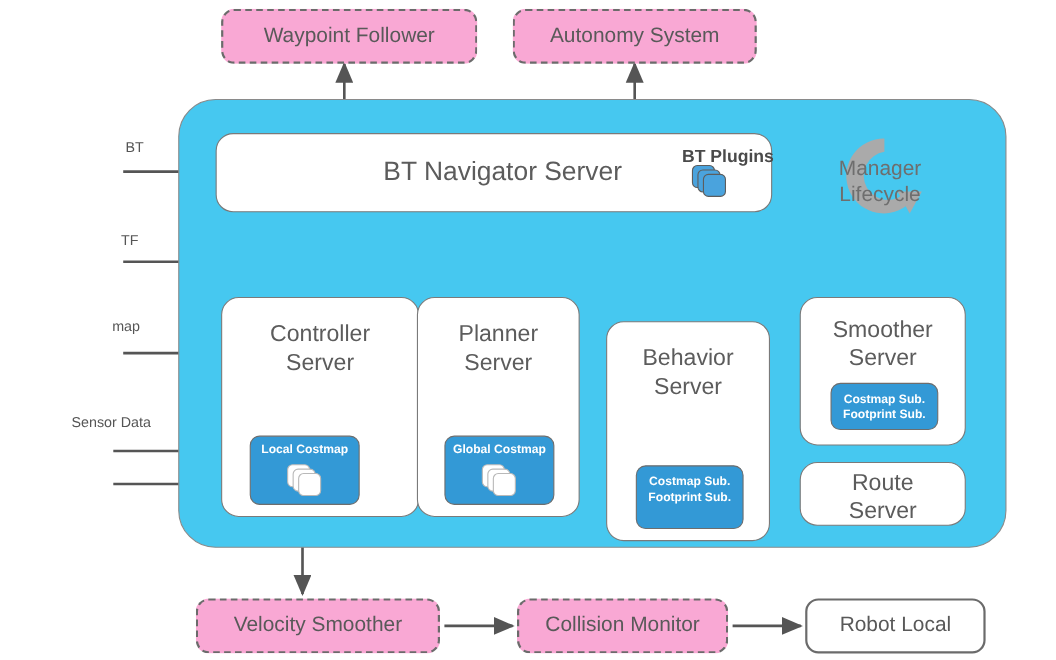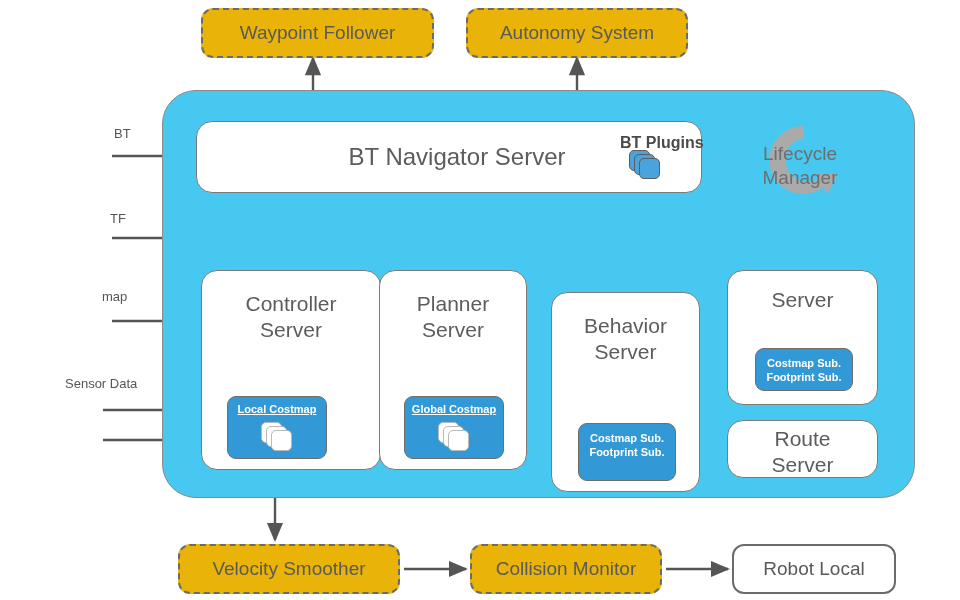--- a/index.html
+++ b/index.html
@@ -30,21 +30,21 @@
     box-sizing: border-box;
     display: flex;
     align-items: center;
     justify-content: center;
     text-align: center;
     color: #595959;
   }
   .dashed-box {
     border: 2px dashed #6b6b6b;
     border-radius: 12px;
-    background: #eab308;
+    background: #f9a8d4;
     font-size: 19px;
   }
   .solid-box {
     border: 2px solid #6b6b6b;
     border-radius: 12px;
     background: #ffffff;
     font-size: 19px;
   }
 
   
@@ -89,21 +89,21 @@
     background: #3399d6;
     border: 1px solid #6d6d6d;
     border-radius: 9px;
     color: #ffffff;
     font-size: 11px;
     font-weight: bold;
     line-height: 14px;
     text-align: center;
     padding-top: 7px;
   }
-  .badge.with-stack { padding-top: 5px; text-decoration: underline; }
+  .badge.with-stack { padding-top: 5px; }
 
   
   .stack {
     position: absolute;
     width: 34px;
     height: 30px;
   }
   .stack i {
     position: absolute;
     display: block;
@@ -223,22 +223,22 @@
   <div class="in-label" style="left:65px; top:376px;">Sensor Data</div>
 
   <div class="container-panel"></div>
 
   <div class="lifecycle">
     <svg width="104" height="84" viewBox="0 0 104 84" xmlns="http://www.w3.org/2000/svg">
       <path d="M52 8 a34 34 0 1 0 20 61 l0 -13 a22 22 0 1 1 -20 -36 z" fill="#aaaaaa"></path>
       <path d="M64 56 L86 56 L75 76 z" fill="#aaaaaa"></path>
     </svg>
     <div class="lc-text">
+      <div>Manager</div>
       <div>Lifecycle</div>
-      <div>Manager</div>
     </div>
   </div>
 
   <div class="server-card" style="left:196px; top:121px; width:506px; height:72px;">
     <div class="server-title bt-title" style="top:22px;margin-left:16px;">BT Navigator Server</div>
     <div class="plugins-label" style="left:423px; top:12px;">BT Plugins</div>
     <div class="stack blue" style="left:432px; top:28px;">
       <i class="l1"></i>
         <i class="l2"></i>
         <i class="l3"></i>
@@ -281,20 +281,21 @@
       <div>Server</div>
     </div>
     <div class="badge" style="left:26px; top:130px; width:98px; height:58px;">
       <div>Costmap Sub.</div>
       <div>Footprint Sub.</div>
     </div>
   </div>
 
   <div class="server-card" style="left:727px; top:270px; width:151px; height:135px;">
     <div class="server-title" style="top:16px;">
+      <div>Smoother</div>
       <div>Server</div>
     </div>
     <div class="badge" style="left:27px; top:77px; width:98px; height:43px;">
       <div>Costmap Sub.</div>
       <div>Footprint Sub.</div>
     </div>
   </div>
 
   <div class="server-card" style="left:727px; top:420px; width:151px; height:58px;">
     <div class="server-title" style="top:5px;">

